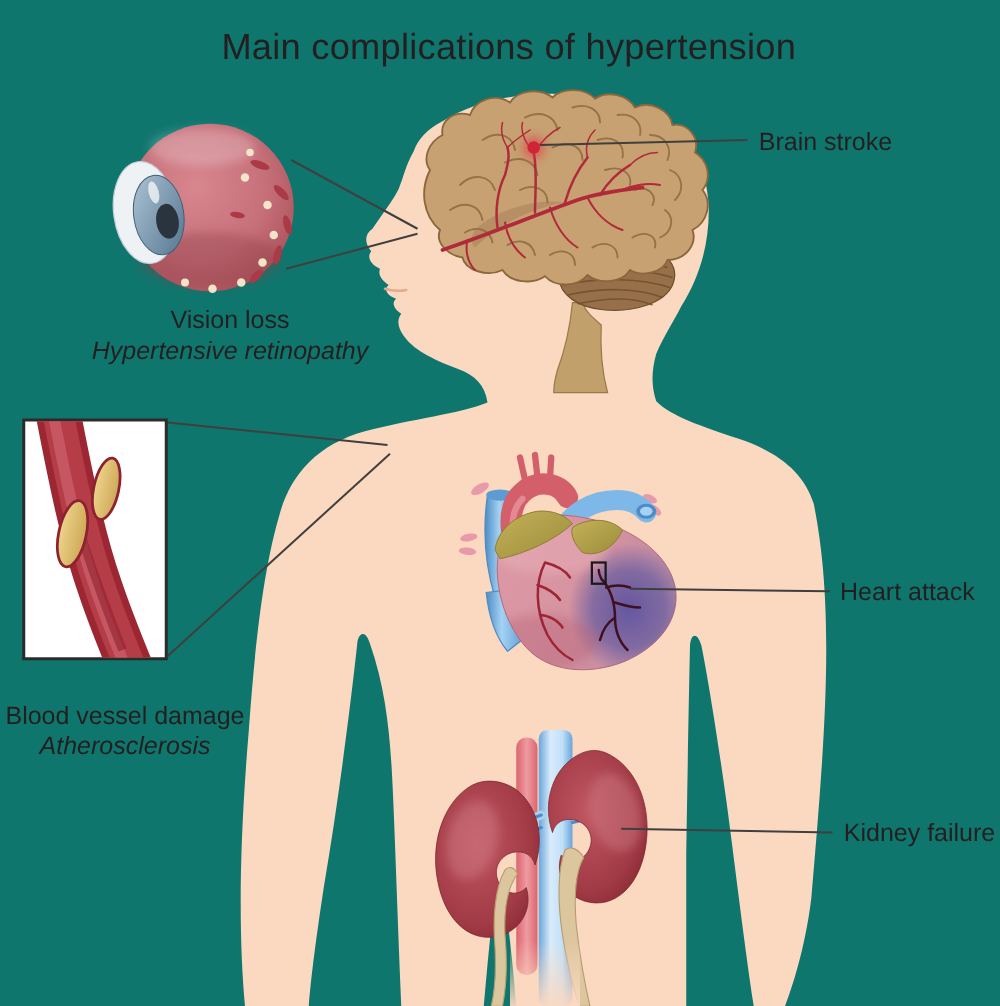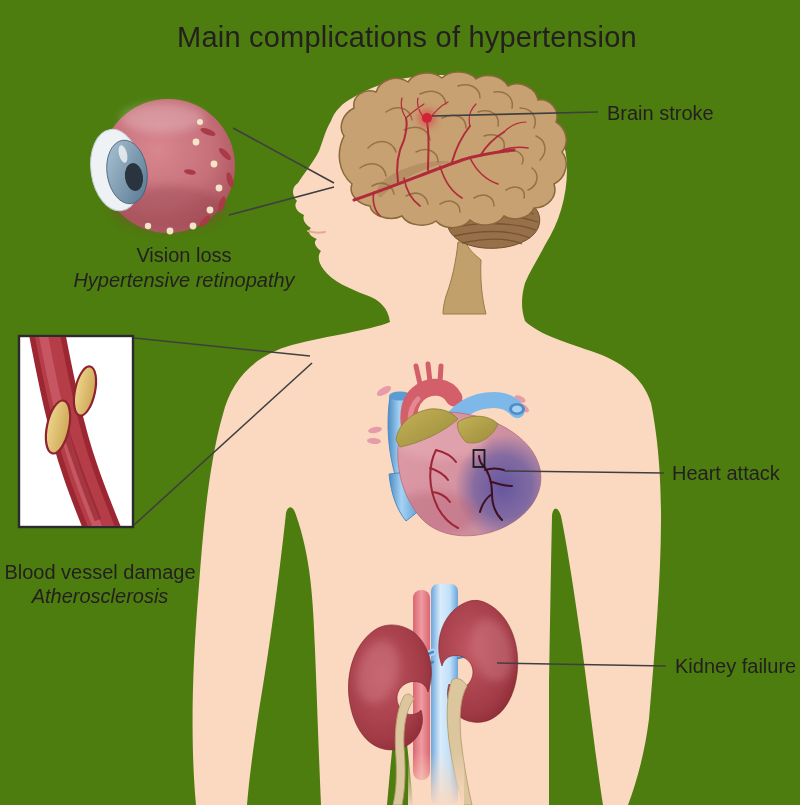--- a/index.html
+++ b/index.html
@@ -1,16 +1,16 @@
 <!DOCTYPE html>
 <html><head>
 <meta charset="utf-8">
 <style>
   html,body{margin:0;padding:0;background:#ffffff;}
-  .stage{position:relative;width:800px;height:805px;overflow:hidden;background:#4d7c0f;
+  .stage{position:relative;width:800px;height:805px;overflow:hidden;background:#0f766e;
          font-family:"Liberation Sans","DejaVu Sans",sans-serif;}
   svg text{font-family:"Liberation Sans","DejaVu Sans",sans-serif;}
   .title-text{font-size:29px;letter-spacing:0.2px;}
   .callout-text{font-size:20px;}
   .callout-sub{font-size:20px;font-style:italic;}
 </style>
 </head>
 <body>
 
 <div class="stage">

